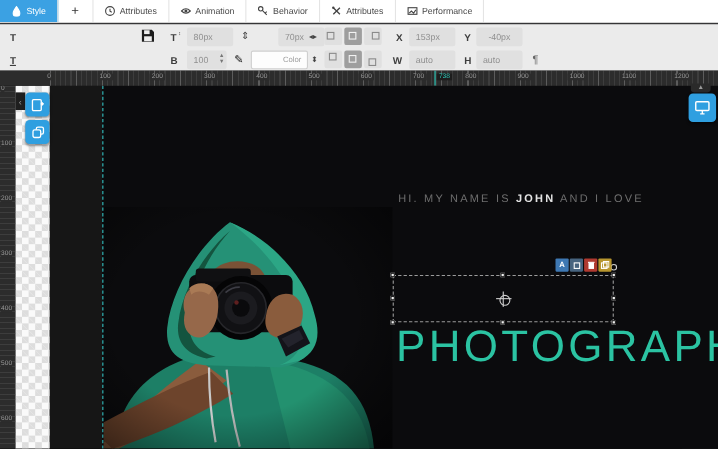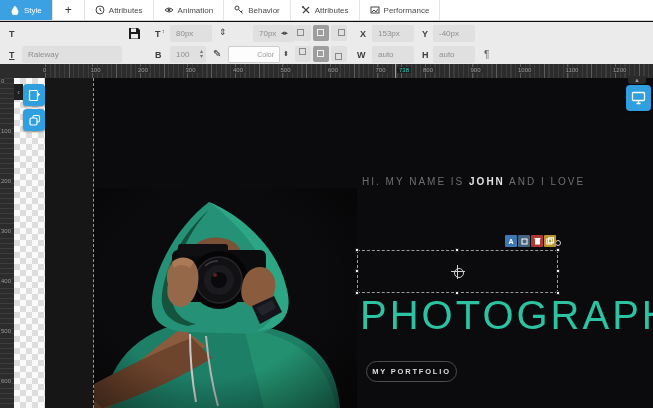--- a/index.html
+++ b/index.html
@@ -203,30 +203,27 @@
           </div>
         <div class="alignBtn">
             <div class="bx bR"></div>
           </div>
       </div>
       <span class="tlab" style="left:360px;">X</span>
       <div class="tfield" style="left:372px; width:42px;">
         <span>153px</span>
       </div>
       <span class="tlab" style="left:422px;">Y</span>
-      <div class="tfield" style="left:433px; width:42px;">
+      <div class="tfield" style="left:433px; width:42px;justify-content:center;">
         <span>-40px</span>
       </div>
     </div>
 
     <div class="trow trow2">
       <span class="tlab" style="left:9px; text-decoration:underline;">T</span>
-      <div class="tfield" style="left:22px; width:100px;">
-        <span>Raleway</span>
-      </div>
       <span class="tlab" style="left:155px;">B</span>
       <div class="tfield" style="left:170px; width:36px;">
         <span>100</span>
         <span class="stepper">▴<br>▾</span>
       </div>
       <span class="penIcon" style="left:213px;">✎</span>
       <div class="swatch" style="left:228px;">
         <span>Color</span>
       </div>
       <span class="arrowsV" style="left:283px;">⬍</span>
@@ -334,21 +331,20 @@
               <stop offset="100%" stop-color="#000" stop-opacity="0.55"></stop>
             </radialGradient>
           </defs>
         </svg>
       </div>
 
       <div class="tagline"><span>HI. MY NAME IS </span><b>JOHN</b><span> AND I LOVE</span></div>
 
       <div class="headline2" id="headline2" style="color: rgb(43, 195, 162);">PHOTOGRAPHY</div>
 
-      <button class="cta">MY PORTFOLIO</button>
 
       <div class="selection">
         <div class="handle h-tl"></div>
         <div class="handle h-tc"></div>
         <div class="handle h-tr"></div>
         <div class="handle h-ml"></div>
         <div class="handle h-mr"></div>
         <div class="handle h-bl"></div>
         <div class="handle h-bc"></div>
         <div class="handle h-br"></div>

